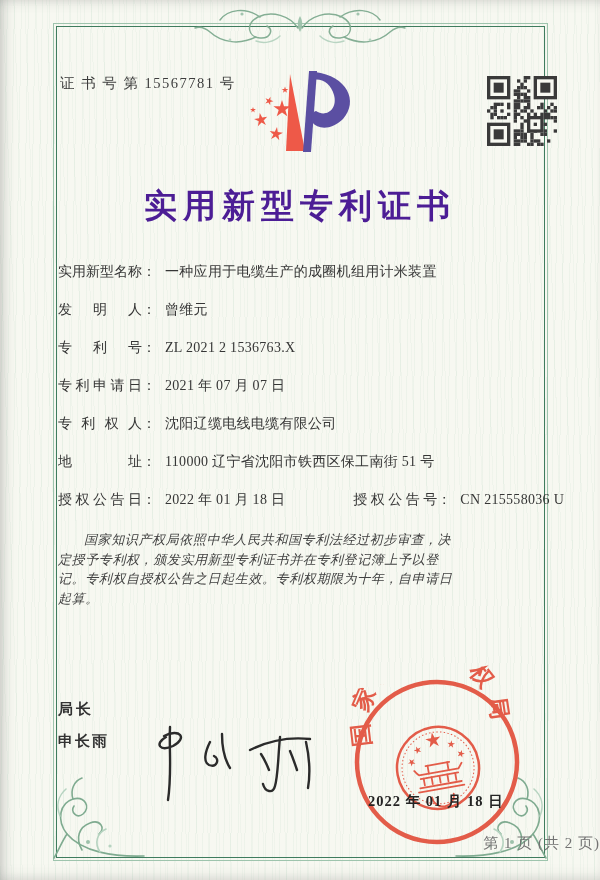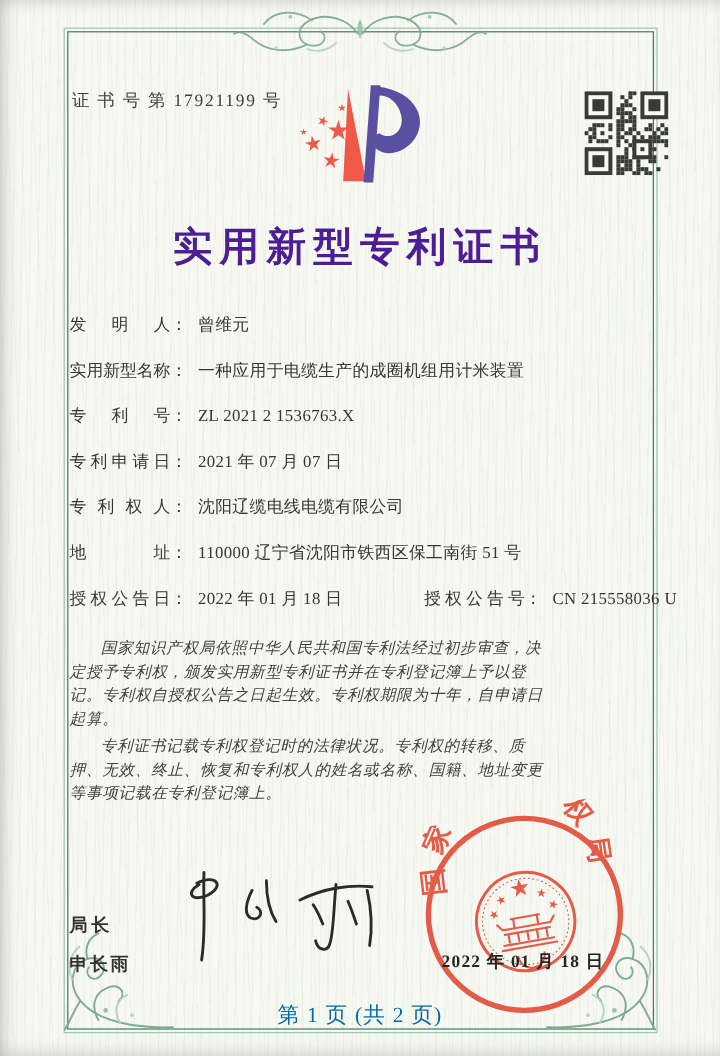--- a/index.html
+++ b/index.html
@@ -37,32 +37,32 @@
   .flabel{display:inline-block;width:84px;text-align:justify;text-align-last:justify;vertical-align:top;}
   .fcolon{display:inline-block;}
   .fvalue{margin-left:9px;letter-spacing:.3px;}
   .grant-pair2{margin-left:68px;font-family:Liberation Mono, monospace;}
   .paras{
     position:absolute;left:58px;top:530px;width:404px;
     font-size:13px;line-height:19.5px;letter-spacing:.6px;
     font-style:italic;color:#414141;
   }
   .paras p{margin:0 0 4px 0;text-indent:2em;}
-  .signer{position:absolute;left:58px;top:762px;font-family:"Liberation Sans","DejaVu Sans",sans-serif;}
+  .signer{position:absolute;left:58px;top:700px;font-family:"Liberation Sans","DejaVu Sans",sans-serif;}
   .signer-title{font-size:15px;font-weight:700;letter-spacing:3px;color:#333;}
   .signer-name{font-size:15px;font-weight:700;letter-spacing:2px;color:#333;margin-top:13px;text-align:center;}
   .signature{position:absolute;left:118px;top:720px;}
   .seal{position:absolute;left:351px;top:676px;width:172px;height:172px;transform:rotate(-10deg);opacity:.93;}
   .seal-date{
     position:absolute;left:368px;top:792px;z-index:5;
     font-size:14.5px;font-weight:600;letter-spacing:1px;color:#242424;
   }
   .footer{
-    position:absolute;left:0;top:834px;width:100%;text-align:center;
-    font-size:18px;letter-spacing:1px;color:#0369a1;
+    position:absolute;left:0;top:834px;width:100%;text-align:right;
+    font-size:15px;letter-spacing:1px;color:#737373;
   }
   .ghost{position:absolute;left:190px;top:866px;width:220px;height:10px;
     filter:blur(2px);opacity:.18;font-size:9px;color:#666;text-align:center;letter-spacing:2px;}
 </style>
 </head>
 <body>
 
 <div class="sheet">
 
   <div class="frame"></div>
@@ -110,21 +110,21 @@
       <path d="M19,76 C13,85 11,92 6,100"></path>
       <path d="M34,92 C27,80 31,69 42,65 C52,61 58,70 51,76"></path>
       <path d="M52,94 C46,85 49,75 58,71" stroke="#b6d3c0"></path>
       <path d="M12,58 C8,48 10,38 18,31" stroke="#b6d3c0"></path>
       <path d="M25,41 C22,32 26,23 34,20"></path>
       <circle cx="40" cy="84" r="2" fill="#9dc2ab" stroke="none"></circle>
       <circle cx="62" cy="88" r="1.6" fill="#b6d3c0" stroke="none"></circle>
     </g>
   </svg>
 
-  <div class="cert-no">证 书 号 第 17921199 号</div>
+  <div class="cert-no">证 书 号 第 15567781 号</div>
 
   <svg class="logo" viewBox="0 0 136 104">
     <g fill="#ee5948">
         <polygon points="50.0,40.0 52.0,46.2 58.6,46.2 53.3,50.1 55.3,56.3 50.0,52.4 44.7,56.3 46.7,50.1 41.4,46.2 48.0,46.2"></polygon>
         <polygon points="27.8,53.1 30.2,57.6 35.2,56.7 31.6,60.4 34.0,64.9 29.5,62.6 25.9,66.3 26.7,61.2 22.1,59.0 27.1,58.2"></polygon>
         <polygon points="45.0,67.1 45.8,72.1 50.9,72.8 46.4,75.2 47.3,80.2 43.6,76.6 39.1,79.0 41.4,74.5 37.7,70.9 42.8,71.7"></polygon>
         <polygon points="38.5,36.8 38.4,40.0 41.5,41.2 38.3,42.1 38.2,45.3 36.4,42.6 33.3,43.5 35.3,40.9 33.5,38.2 36.5,39.4"></polygon>
         <polygon points="53.0,26.5 53.8,28.9 56.3,28.9 54.3,30.4 55.1,32.8 53.0,31.3 50.9,32.8 51.7,30.4 49.7,28.9 52.2,28.9"></polygon>
         <polygon points="21.0,47.0 21.7,49.1 23.9,49.1 22.1,50.4 22.8,52.4 21.0,51.1 19.2,52.4 19.9,50.4 18.1,49.1 20.3,49.1"></polygon>
       </g>
@@ -263,45 +263,44 @@
       <rect x="8" y="64" width="12" height="12" fill="#3a3a3a"></rect>
       <rect x="48" y="48" width="20" height="20" fill="#3a3a3a"></rect>
       <rect x="52" y="52" width="12" height="12" fill="#f7f8f1"></rect>
       <rect x="56" y="56" width="4" height="4" fill="#3a3a3a"></rect>
     </svg>
 
   <div class="title">实用新型专利证书</div>
 
   <div class="fields">
     <div class="frow">
+      <span class="flabel">实用新型名称</span><span class="fcolon">：</span><span class="fvalue">一种应用于电缆生产的成圈机组用计米装置</span>
+    </div>
+    <div class="frow">
       <span class="flabel">发明人</span><span class="fcolon">：</span><span class="fvalue">曾维元</span>
-    </div>
-    <div class="frow">
-      <span class="flabel">实用新型名称</span><span class="fcolon">：</span><span class="fvalue">一种应用于电缆生产的成圈机组用计米装置</span>
     </div>
     <div class="frow">
       <span class="flabel">专利号</span><span class="fcolon">：</span><span class="fvalue">ZL 2021 2 1536763.X</span>
     </div>
     <div class="frow">
       <span class="flabel">专利申请日</span><span class="fcolon">：</span><span class="fvalue">2021 年 07 月 07 日</span>
     </div>
     <div class="frow">
       <span class="flabel">专利权人</span><span class="fcolon">：</span><span class="fvalue">沈阳辽缆电线电缆有限公司</span>
     </div>
     <div class="frow">
       <span class="flabel">地址</span><span class="fcolon">：</span><span class="fvalue">110000 辽宁省沈阳市铁西区保工南街 51 号</span>
     </div>
     <div class="frow">
       <span class="flabel">授权公告日</span><span class="fcolon">：</span><span class="fvalue">2022 年 01 月 18 日</span><span class="flabel grant-pair2">授权公告号</span><span class="fcolon">：</span><span class="fvalue">CN 215558036 U</span>
     </div>
   </div>
 
   <div class="paras">
     <p>国家知识产权局依照中华人民共和国专利法经过初步审查，决定授予专利权，颁发实用新型专利证书并在专利登记簿上予以登记。专利权自授权公告之日起生效。专利权期限为十年，自申请日起算。</p>
-    <p>专利证书记载专利权登记时的法律状况。专利权的转移、质押、无效、终止、恢复和专利权人的姓名或名称、国籍、地址变更等事项记载在专利登记簿上。</p>
   </div>
 
   <div class="signer">
     <div class="signer-title">局长</div>
     <div class="signer-name">申长雨</div>
   </div>
 
   <svg class="signature" width="215" height="88" viewBox="0 0 215 88">
     <g fill="none" stroke="#2b2b2b" stroke-width="2.4" stroke-linecap="round">
       <path d="M46,16 C62,8 70,18 55,26 C42,32 36,24 48,17"></path>

